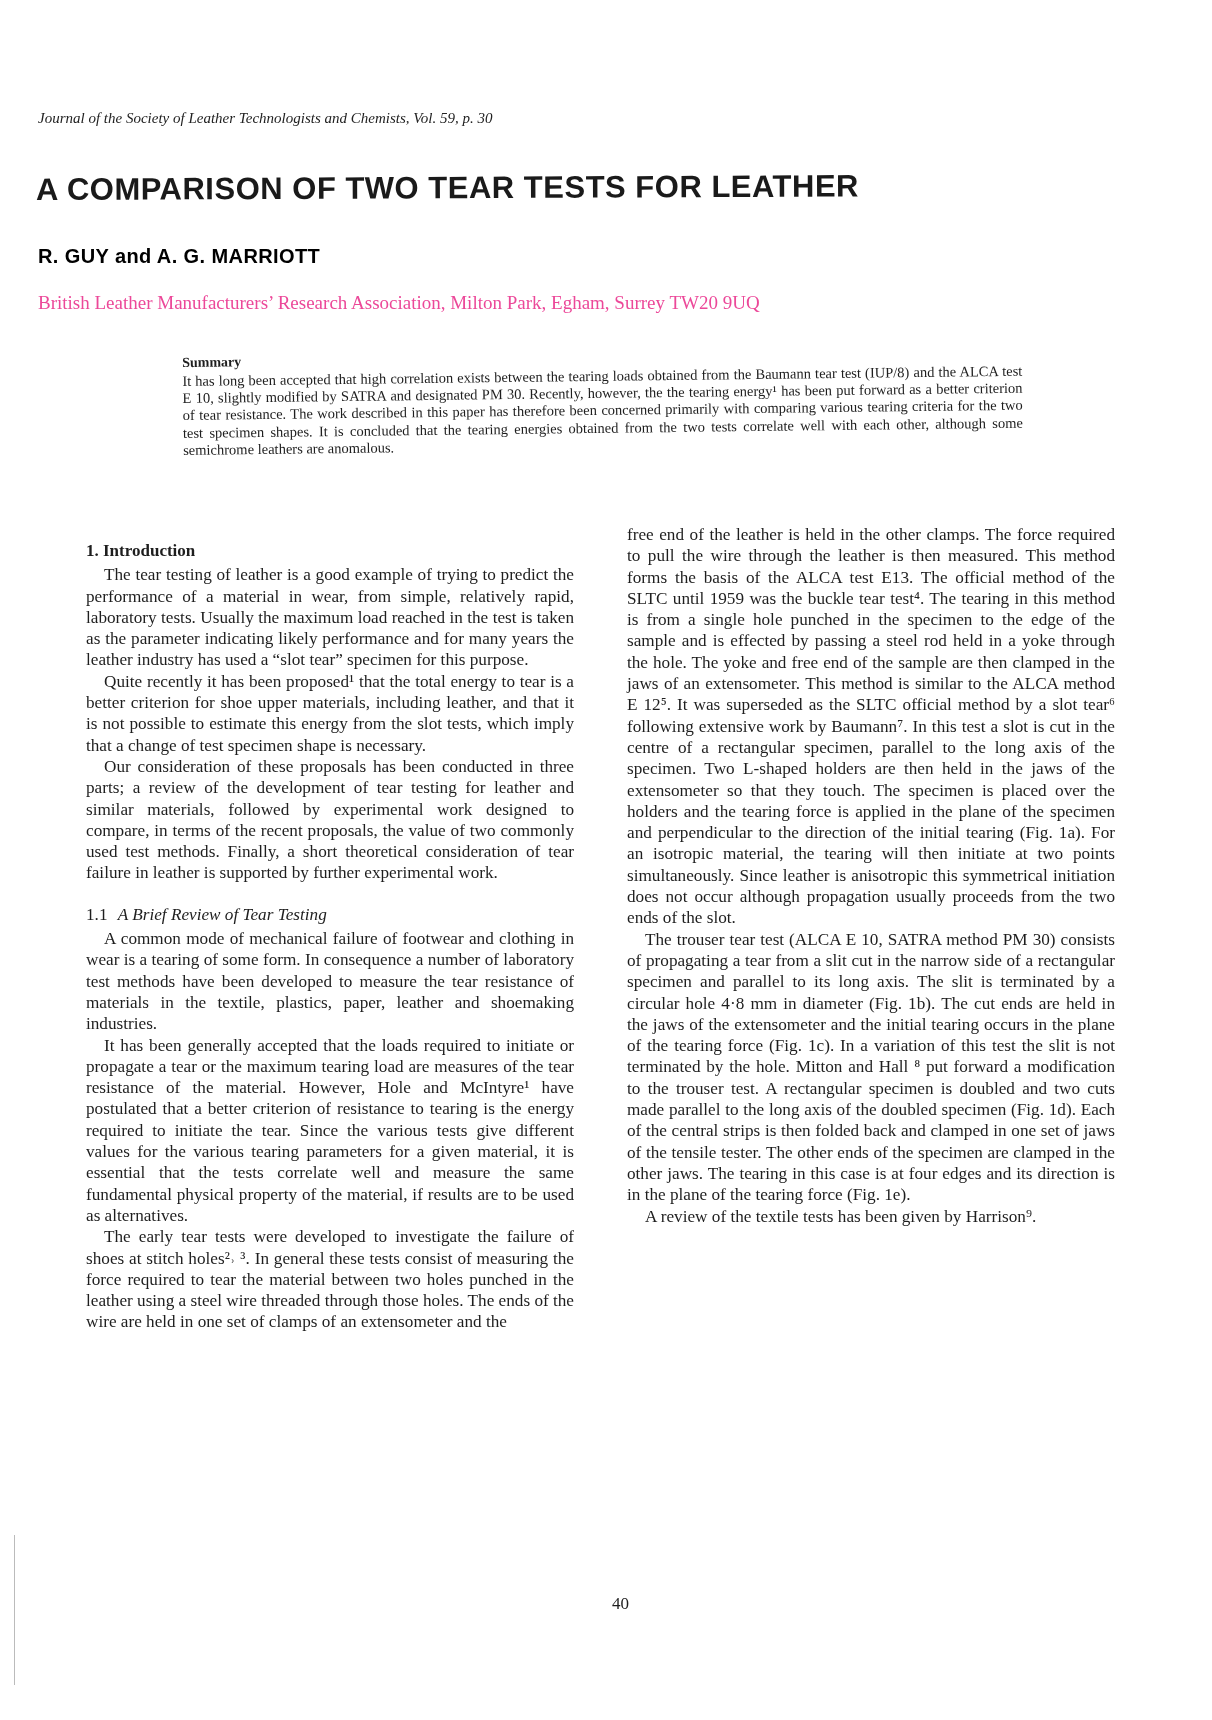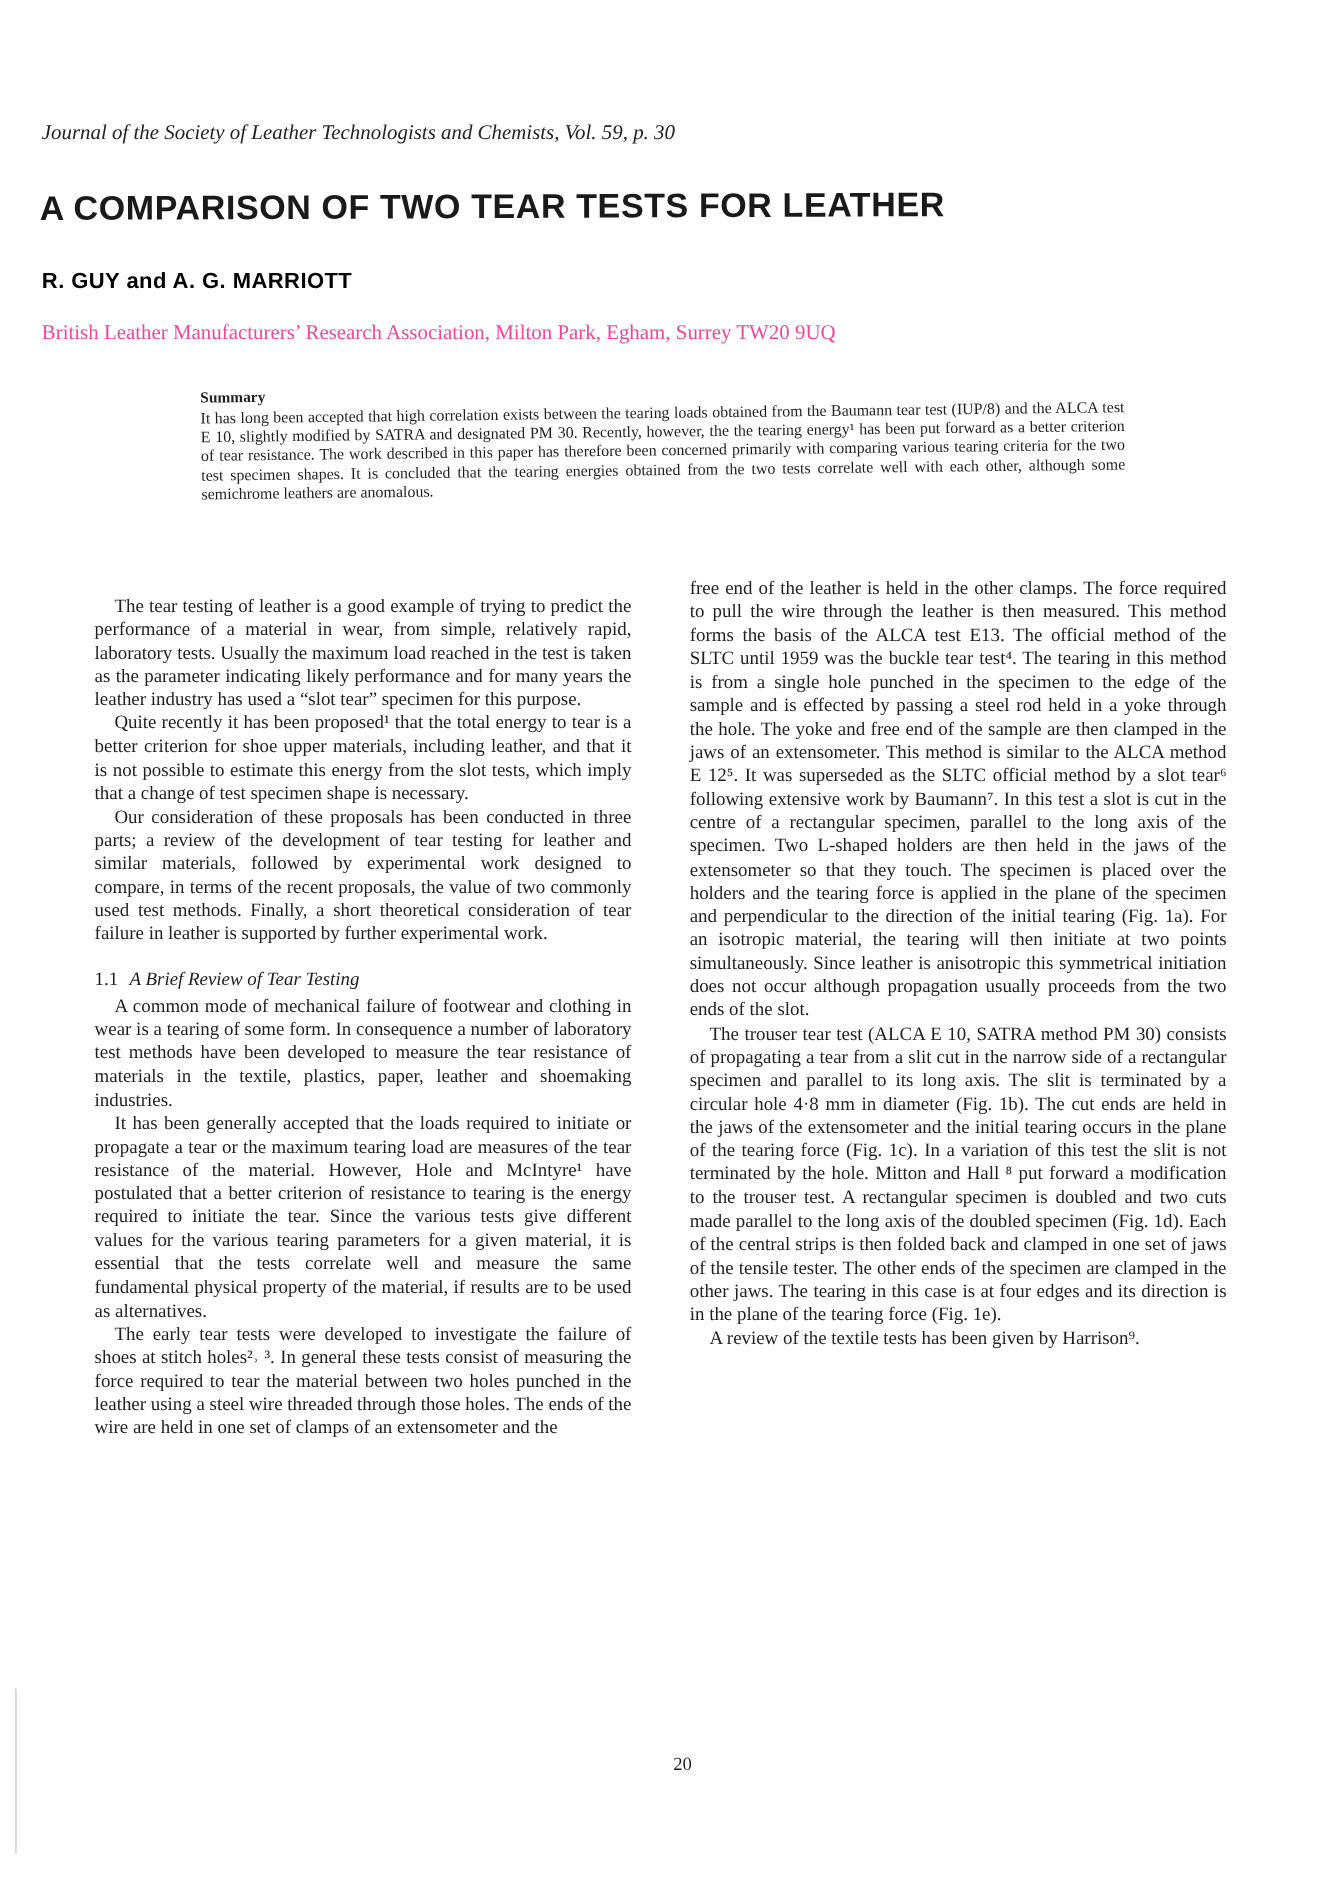--- a/index.html
+++ b/index.html
@@ -4,21 +4,21 @@
 <style>
   html, body { margin: 0; padding: 0; }
   body {
     width: 1212px; height: 1720px; background: #ffffff;
     position: relative; overflow: hidden;
     font-family: "Liberation Serif", serif; color: #1e1e1e;
   }
   .page-edge { position: absolute; left: 14px; top: 1535px; width: 1px; height: 150px; background: #bbb; }
   .journal {
     position: absolute; left: 38px; top: 110px;
-    font-style: italic; font-size: 19px; color: #222;
+    font-style: italic; font-size: 15px; color: #222;
   }
   .title {
     position: absolute; left: 36px; top: 172px;
     font-family: "Liberation Sans", sans-serif; font-weight: bold;
     font-size: 31px; letter-spacing: 0.5px; color: #1a1a1a;
     transform: rotate(-0.25deg); transform-origin: left;
   }
   .authors {
     position: absolute; left: 38px; top: 245px;
     font-family: "Liberation Sans", sans-serif; font-weight: bold;
@@ -55,31 +55,32 @@
 <div class="title">A COMPARISON OF TWO TEAR TESTS FOR LEATHER</div>
 <div class="authors">R. GUY and A. G. MARRIOTT</div>
 <div class="affil">British Leather Manufacturers’ Research Association, Milton Park, Egham, Surrey TW20 9UQ</div>
 
 <div class="summary">
   <div class="summary-head">Summary</div>
   <div class="summary-body">It has long been accepted that high correlation exists between the tearing loads obtained from the Baumann tear test (IUP/8) and the ALCA test E 10, slightly modified by SATRA and designated PM 30. Recently, however, the the tearing energy¹ has been put forward as a better criterion of tear resistance. The work described in this paper has therefore been concerned primarily with comparing various tearing criteria for the two test specimen shapes. It is concluded that the tearing energies obtained from the two tests correlate well with each other, although some semichrome leathers are anomalous.</div>
 </div>
 
 <div class="col col-left">
+  <div class="sec-head">1. Introduction</div>
   <p>The tear testing of leather is a good example of trying to predict the performance of a material in wear, from simple, relatively rapid, laboratory tests. Usually the maximum load reached in the test is taken as the parameter indicating likely performance and for many years the leather industry has used a “slot tear” specimen for this purpose.</p>
   <p>Quite recently it has been proposed¹ that the total energy to tear is a better criterion for shoe upper materials, including leather, and that it is not possible to estimate this energy from the slot tests, which imply that a change of test specimen shape is necessary.</p>
   <p>Our consideration of these proposals has been conducted in three parts; a review of the development of tear testing for leather and similar materials, followed by experimental work designed to compare, in terms of the recent proposals, the value of two commonly used test methods. Finally, a short theoretical consideration of tear failure in leather is supported by further experimental work.</p>
   <div class="subsec-head">
     <span class="num">1.1</span>
     <span class="txt">A Brief Review of Tear Testing</span>
   </div>
   <p>A common mode of mechanical failure of footwear and clothing in wear is a tearing of some form. In consequence a number of laboratory test methods have been developed to measure the tear resistance of materials in the textile, plastics, paper, leather and shoemaking industries.</p>
   <p>It has been generally accepted that the loads required to initiate or propagate a tear or the maximum tearing load are measures of the tear resistance of the material. However, Hole and McIntyre¹ have postulated that a better criterion of resistance to tearing is the energy required to initiate the tear. Since the various tests give different values for the various tearing parameters for a given material, it is essential that the tests correlate well and measure the same fundamental physical property of the material, if results are to be used as alternatives.</p>
   <p>The early tear tests were developed to investigate the failure of shoes at stitch holes²˒ ³. In general these tests consist of measuring the force required to tear the material between two holes punched in the leather using a steel wire threaded through those holes. The ends of the wire are held in one set of clamps of an extensometer and the</p>
 </div>
 
 <div class="col col-right">
   <p class="noindent">free end of the leather is held in the other clamps. The force required to pull the wire through the leather is then measured. This method forms the basis of the ALCA test E13. The official method of the SLTC until 1959 was the buckle tear test⁴. The tearing in this method is from a single hole punched in the specimen to the edge of the sample and is effected by passing a steel rod held in a yoke through the hole. The yoke and free end of the sample are then clamped in the jaws of an extensometer. This method is similar to the ALCA method E 12⁵. It was superseded as the SLTC official method by a slot tear⁶ following extensive work by Baumann⁷. In this test a slot is cut in the centre of a rectangular specimen, parallel to the long axis of the specimen. Two L-shaped holders are then held in the jaws of the extensometer so that they touch. The specimen is placed over the holders and the tearing force is applied in the plane of the specimen and perpendicular to the direction of the initial tearing (Fig. 1a). For an isotropic material, the tearing will then initiate at two points simultaneously. Since leather is anisotropic this symmetrical initiation does not occur although propagation usually proceeds from the two ends of the slot.</p>
   <p>The trouser tear test (ALCA E 10, SATRA method PM 30) consists of propagating a tear from a slit cut in the narrow side of a rectangular specimen and parallel to its long axis. The slit is terminated by a circular hole 4·8 mm in diameter (Fig. 1b). The cut ends are held in the jaws of the extensometer and the initial tearing occurs in the plane of the tearing force (Fig. 1c). In a variation of this test the slit is not terminated by the hole. Mitton and Hall ⁸ put forward a modification to the trouser test. A rectangular specimen is doubled and two cuts made parallel to the long axis of the doubled specimen (Fig. 1d). Each of the central strips is then folded back and clamped in one set of jaws of the tensile tester. The other ends of the specimen are clamped in the other jaws. The tearing in this case is at four edges and its direction is in the plane of the tearing force (Fig. 1e).</p>
   <p>A review of the textile tests has been given by Harrison⁹.</p>
 </div>
 
-<div class="page-number">20</div>
+<div class="page-number">40</div>
 
 </body></html>

